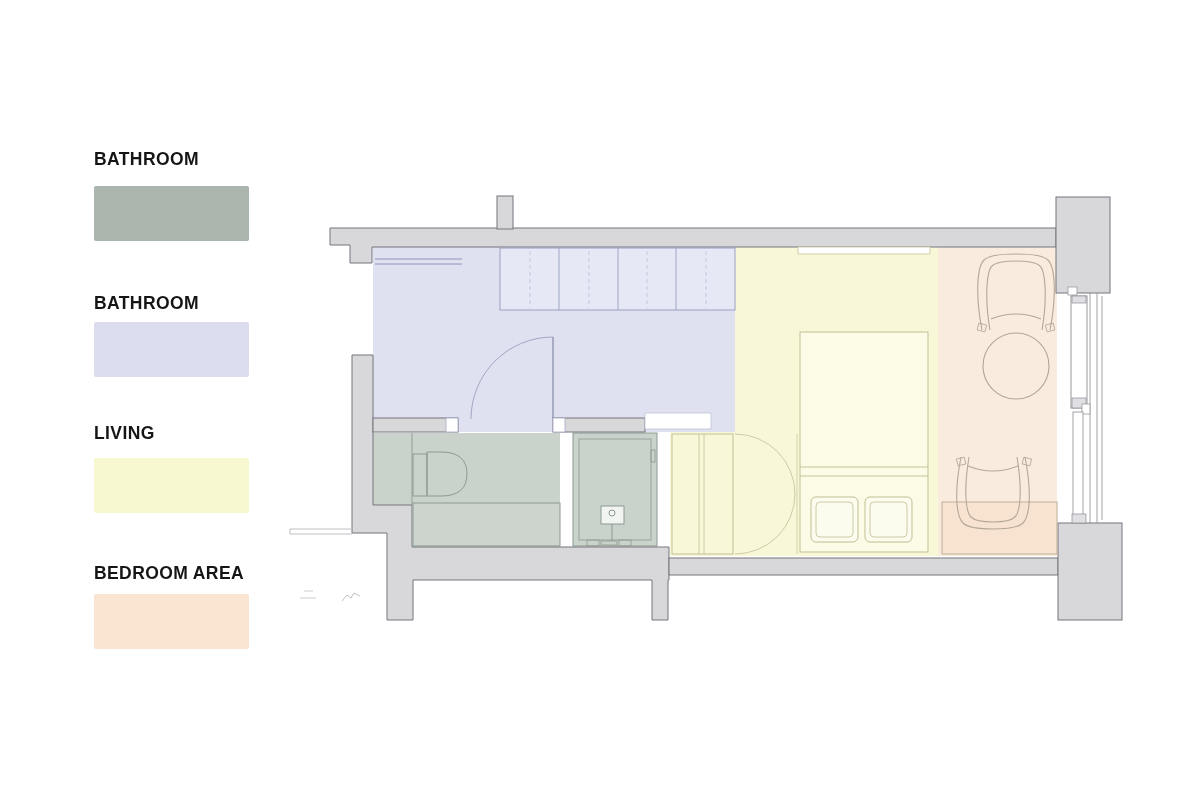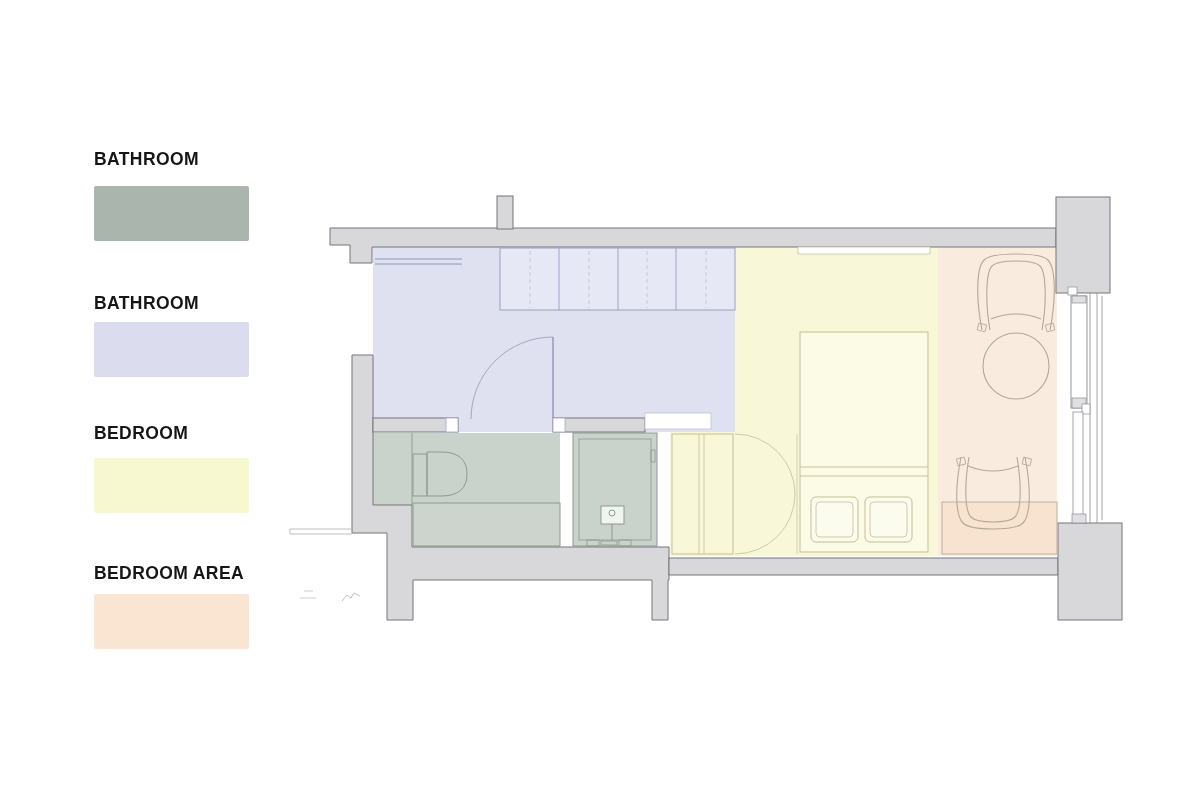--- a/index.html
+++ b/index.html
@@ -32,21 +32,21 @@
       <span class="legend-label">BATHROOM</span>
     </div>
     <div class="legend-item legend-swatch" style="top: 186px; background-color: rgb(169, 181, 173);"></div>
 
     <div class="legend-item" style="top:295px">
       <span class="legend-label">BATHROOM</span>
     </div>
     <div class="legend-item legend-swatch" style="top: 322px; background-color: rgb(219, 221, 238);"></div>
 
     <div class="legend-item" style="top:425px">
-      <span class="legend-label">BEDROOM</span>
+      <span class="legend-label">LIVING</span>
     </div>
     <div class="legend-item legend-swatch" style="top: 458px; background-color: rgb(248, 248, 208);"></div>
 
     <div class="legend-item" style="top:565px">
       <span class="legend-label">BEDROOM AREA</span>
     </div>
     <div class="legend-item legend-swatch" style="top: 594px; background-color: rgb(249, 229, 210);"></div>
   </div>
 
   <svg width="1199" height="800" viewBox="0 0 1199 800">

